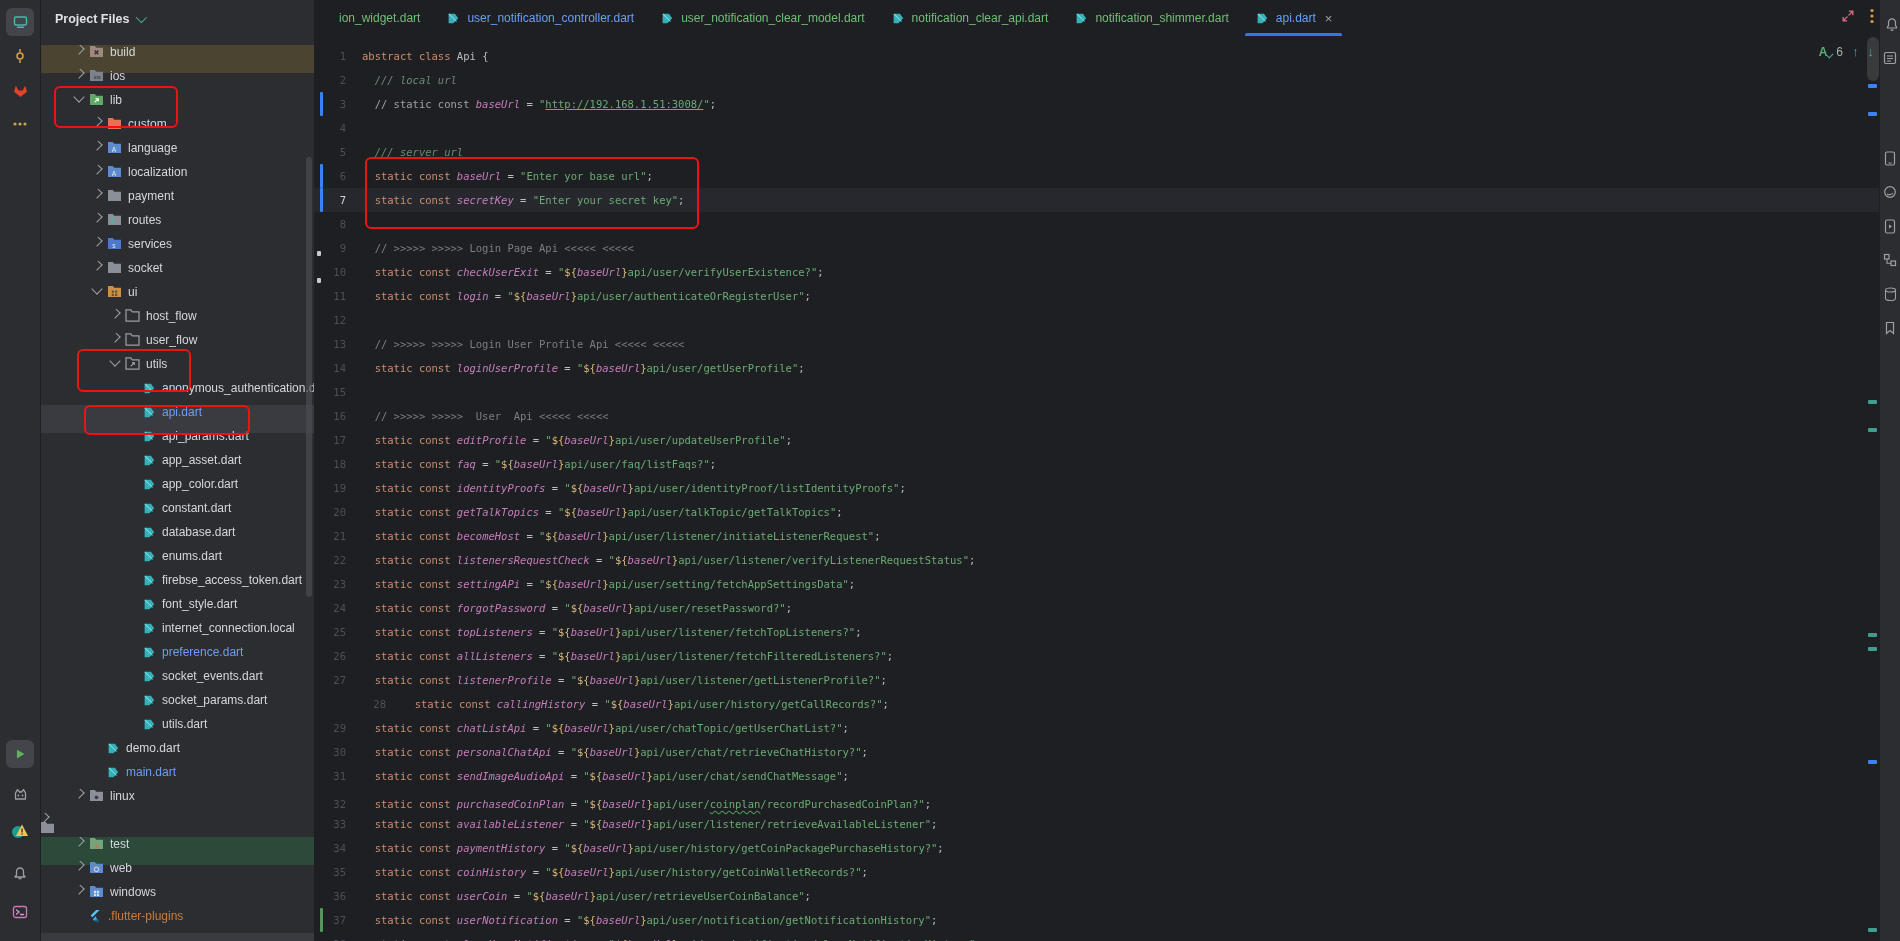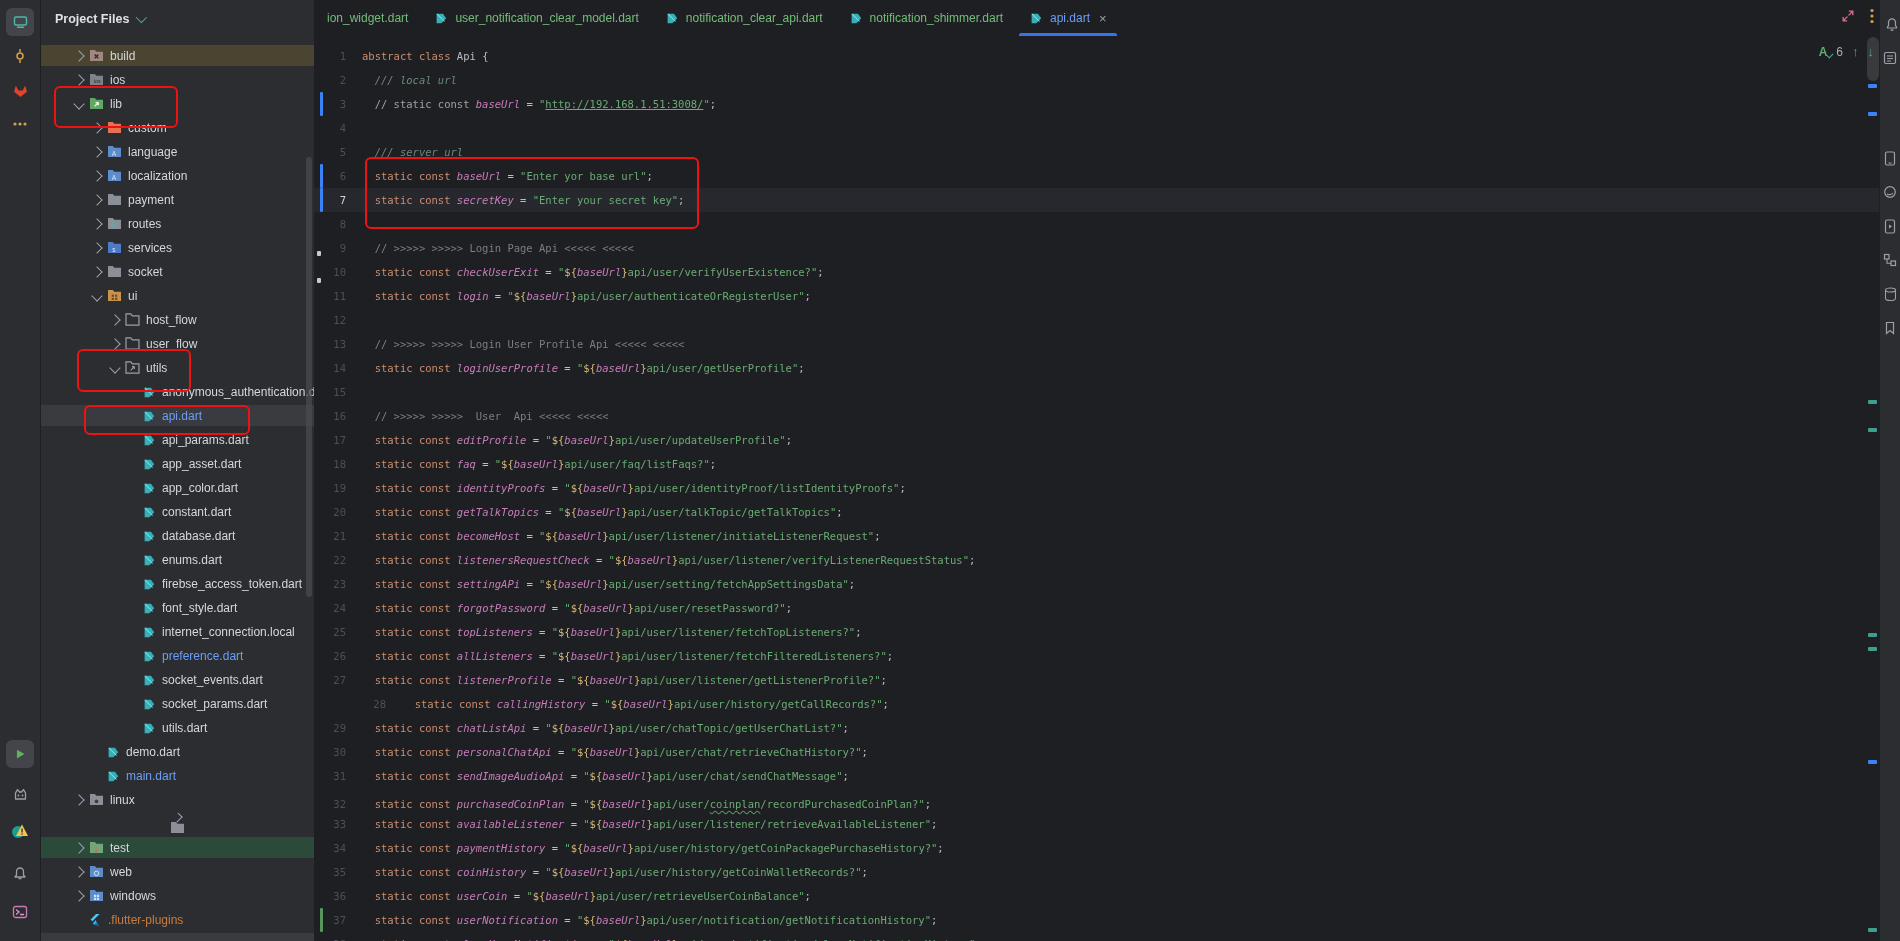--- a/index.html
+++ b/index.html
@@ -7,31 +7,31 @@
        background:var(--editor_bg,#1e1f22);font-family:"Liberation Sans",sans-serif;}
   
   .activity-bar{position:absolute;left:0;top:0;width:40px;height:941px;background:var(--panel_bg);z-index:6;border-right:1px solid #1e1f22;}
   .ab-icon{position:absolute;left:50%;transform:translateX(-50%);width:28px;height:28px;display:flex;align-items:center;justify-content:center;border-radius:6px;}
   .ab-icon.boxed{background:#43454a;}
   
   .project-panel{position:absolute;left:40px;top:0;width:274px;height:941px;background:var(--panel_bg);z-index:5;overflow:hidden;}
   .pp-header{height:38px;display:flex;align-items:center;padding-left:15px;gap:7px;color:#dfe1e5;font-weight:700;font-size:12.5px;}
   .pp-chev{width:7px;height:7px;border-right:1.6px solid #43b0a4;border-bottom:1.6px solid #43b0a4;transform:rotate(45deg) translateY(-2px);}
   .tree{position:absolute;top:38px;left:0;right:0;bottom:0;overflow:hidden;}
-  .row{position:absolute;left:0;right:0;height:21px;display:flex;align-items:center;font-size:12px;color:var(--text);white-space:nowrap;overflow:hidden;}
+  .row{position:absolute;left:0;right:0;height:28px;display:flex;align-items:flex-start;font-size:12px;color:var(--text);white-space:nowrap;overflow:hidden;}
   .row .lbl{margin-left:6px;}
   .chev{width:7px;height:7px;border-right:1.5px solid #9da0a8;border-bottom:1.5px solid #9da0a8;flex:none;}
   .chev.r{transform:rotate(-45deg);}
   .chev.d{transform:rotate(45deg);}
   .tree-scroll{position:absolute;right:2px;top:157px;width:6px;height:440px;background:#4c4f54;border-radius:3px;opacity:.65;}
   .c-mod{color:var(--vcs_modified)!important;}
   .c-add{color:var(--vcs_added)!important;}
   .c-orange{color:var(--vcs_orange)!important;}
   
-  .tabbar{position:absolute;left:314px;top:0;right:0;height:36px;background:var(--editor_bg);display:flex;align-items:stretch;z-index:4;}
+  .tabbar{position:absolute;left:314px;top:0;right:0;height:36px;background:var(--editor_bg);display:flex;align-items:stretch;z-index:4;padding-left:12px;}
   .tab{display:flex;align-items:center;gap:7px;padding:0 13px;font-size:12px;position:relative;cursor:default;color:#9da0a8;}
   .tab.active::after{content:"";position:absolute;left:3px;right:3px;bottom:0;height:3px;background:var(--accent);border-radius:2px 2px 0 0;}
   .tab .close{color:#9da0a8;font-size:13px;margin-left:2px;}
   .tab-actions{margin-left:auto;display:flex;align-items:center;gap:15px;padding-right:26px;}
   
   .editor{position:absolute;left:314px;top:35px;right:20px;bottom:0;background:var(--editor_bg);z-index:1;overflow:hidden;}
   .cur-line{position:absolute;left:0;right:0;top:153px;height:24px;background:var(--current_line);}
   .line{position:absolute;left:0;right:0;height:24px;font:10.5px/24px "DejaVu Sans Mono",monospace;}
   .lnum{position:absolute;left:0;width:32px;text-align:right;color:var(--line_number);}
   .lnum.cur{color:var(--line_number_current);}
@@ -591,20 +591,29 @@
       <div class="tab">
         <span class="c-add">ion_widget.dart</span>
       </div>
       <div class="tab">
         <span style="display:flex">
           <svg width="14" height="14" viewBox="0 0 16 16">
             <path d="M3 3h7.2L14 8.2 8.4 14H3Z" fill="#35AFB8"></path>
             <path d="M3.4 3.4 12 12" stroke="#83dfe2" stroke-width="1.2"></path>
           </svg>
         </span>
+        <span class="c-mod">user_notification_controller.dart</span>
+      </div>
+      <div class="tab">
+        <span style="display:flex">
+          <svg width="14" height="14" viewBox="0 0 16 16">
+            <path d="M3 3h7.2L14 8.2 8.4 14H3Z" fill="#35AFB8"></path>
+            <path d="M3.4 3.4 12 12" stroke="#83dfe2" stroke-width="1.2"></path>
+          </svg>
+        </span>
         <span class="c-add">user_notification_clear_model.dart</span>
       </div>
       <div class="tab">
         <span style="display:flex">
           <svg width="14" height="14" viewBox="0 0 16 16">
             <path d="M3 3h7.2L14 8.2 8.4 14H3Z" fill="#35AFB8"></path>
             <path d="M3.4 3.4 12 12" stroke="#83dfe2" stroke-width="1.2"></path>
           </svg>
         </span>
         <span class="c-add">notification_clear_api.dart</span>

